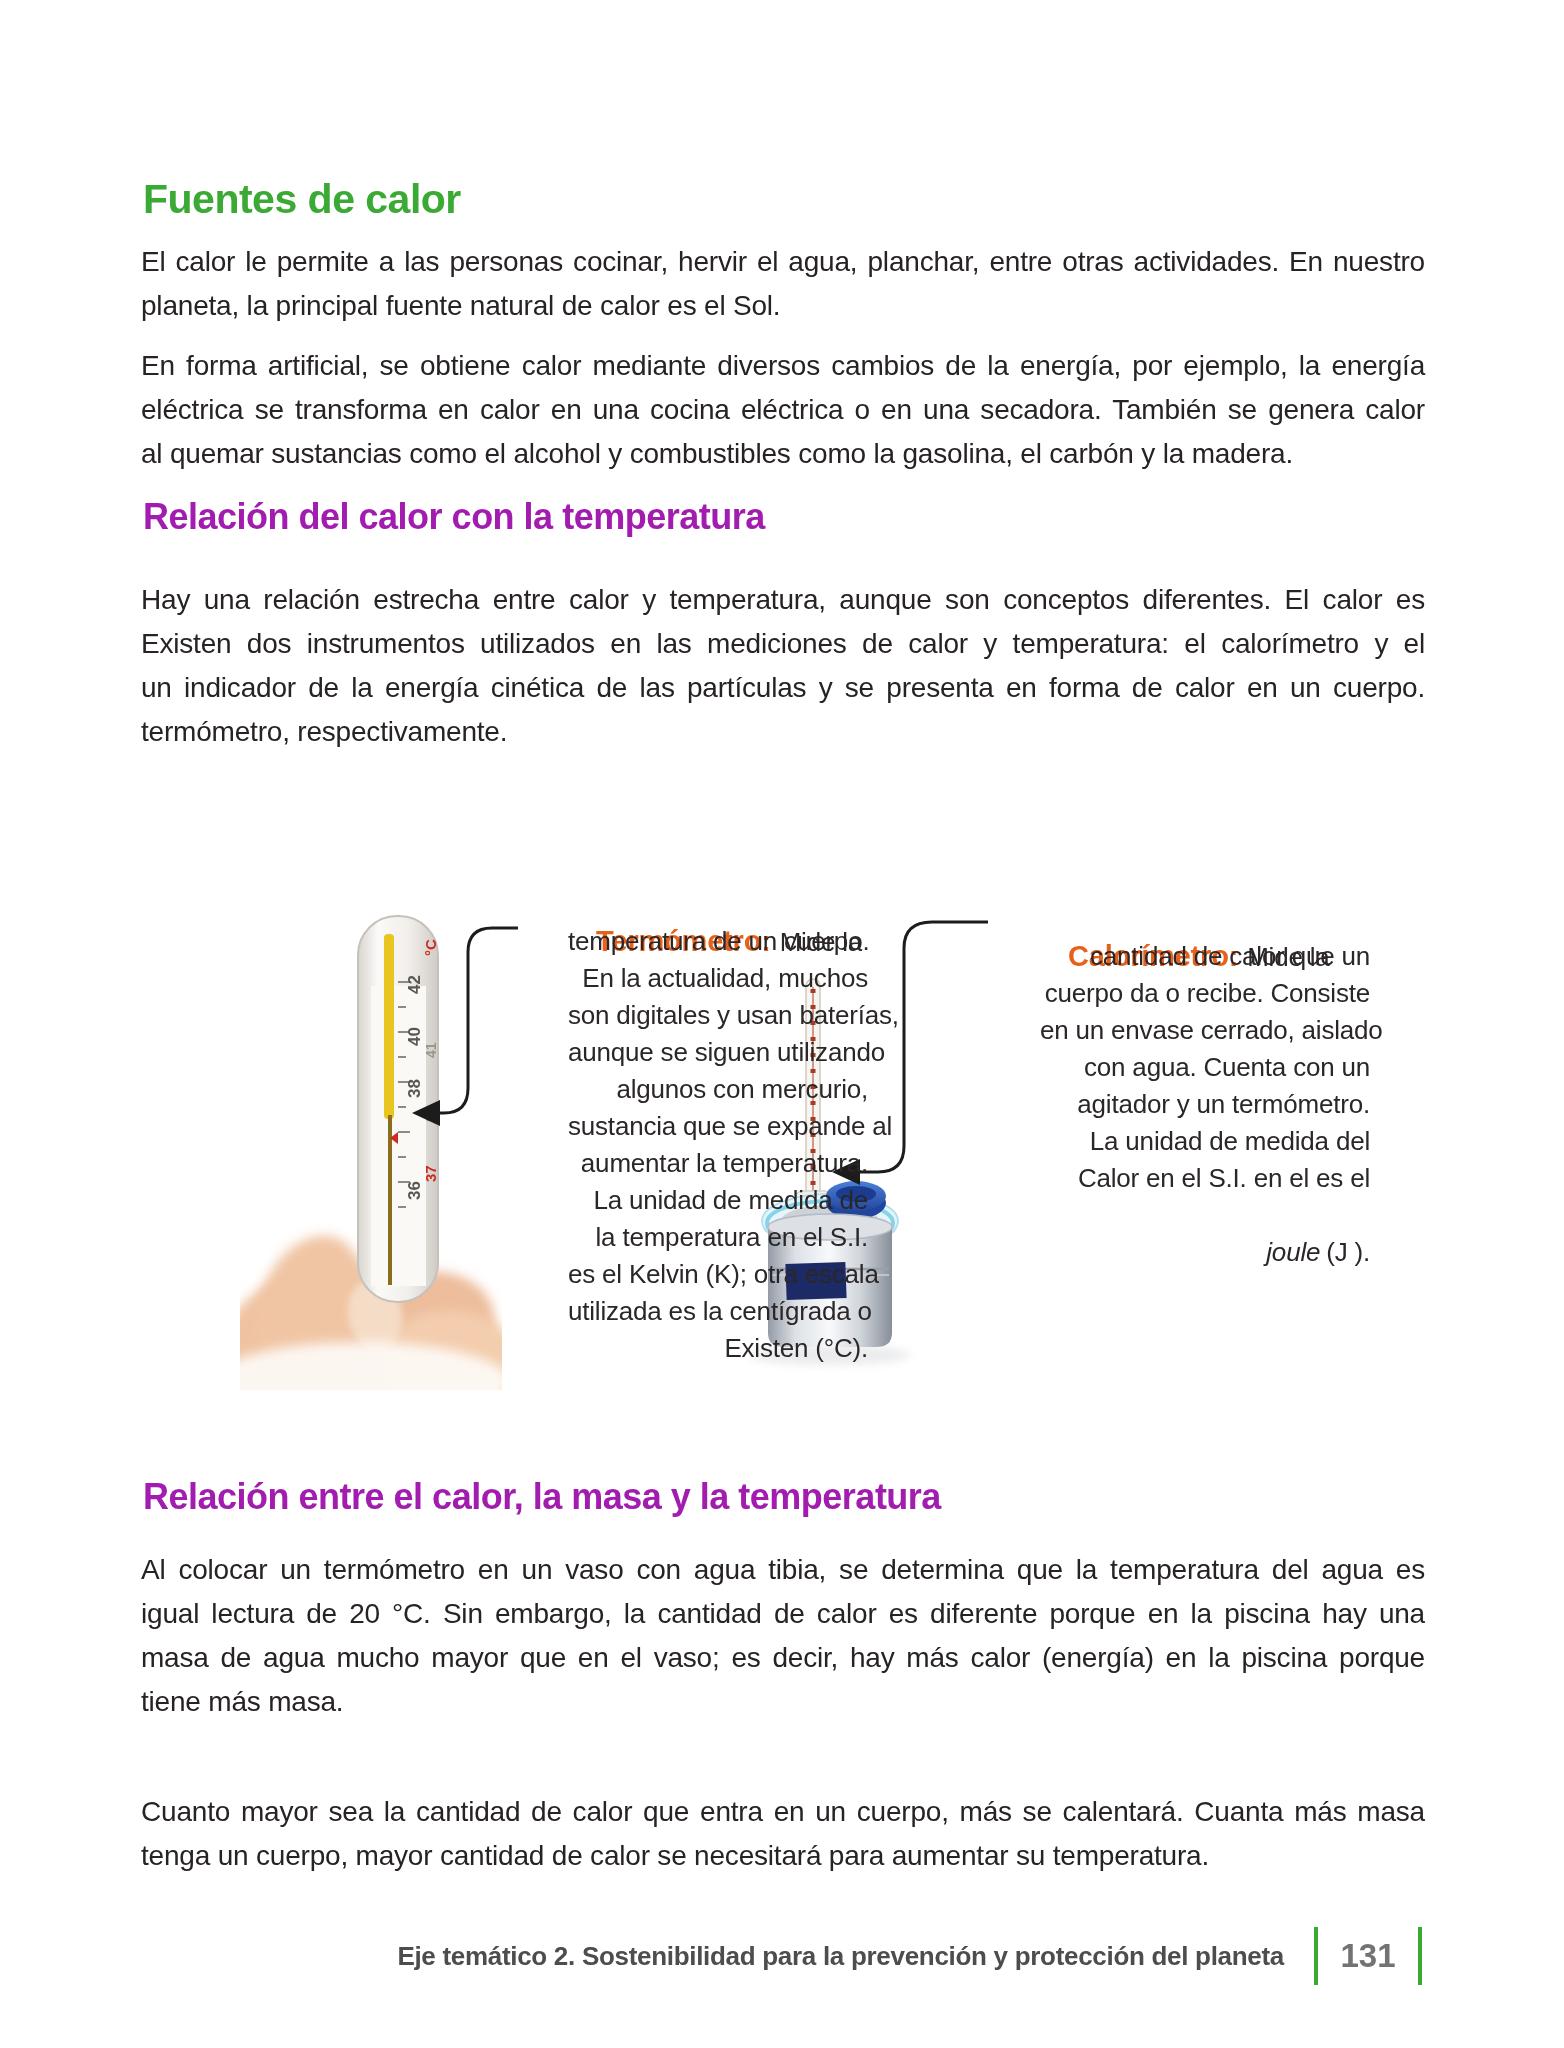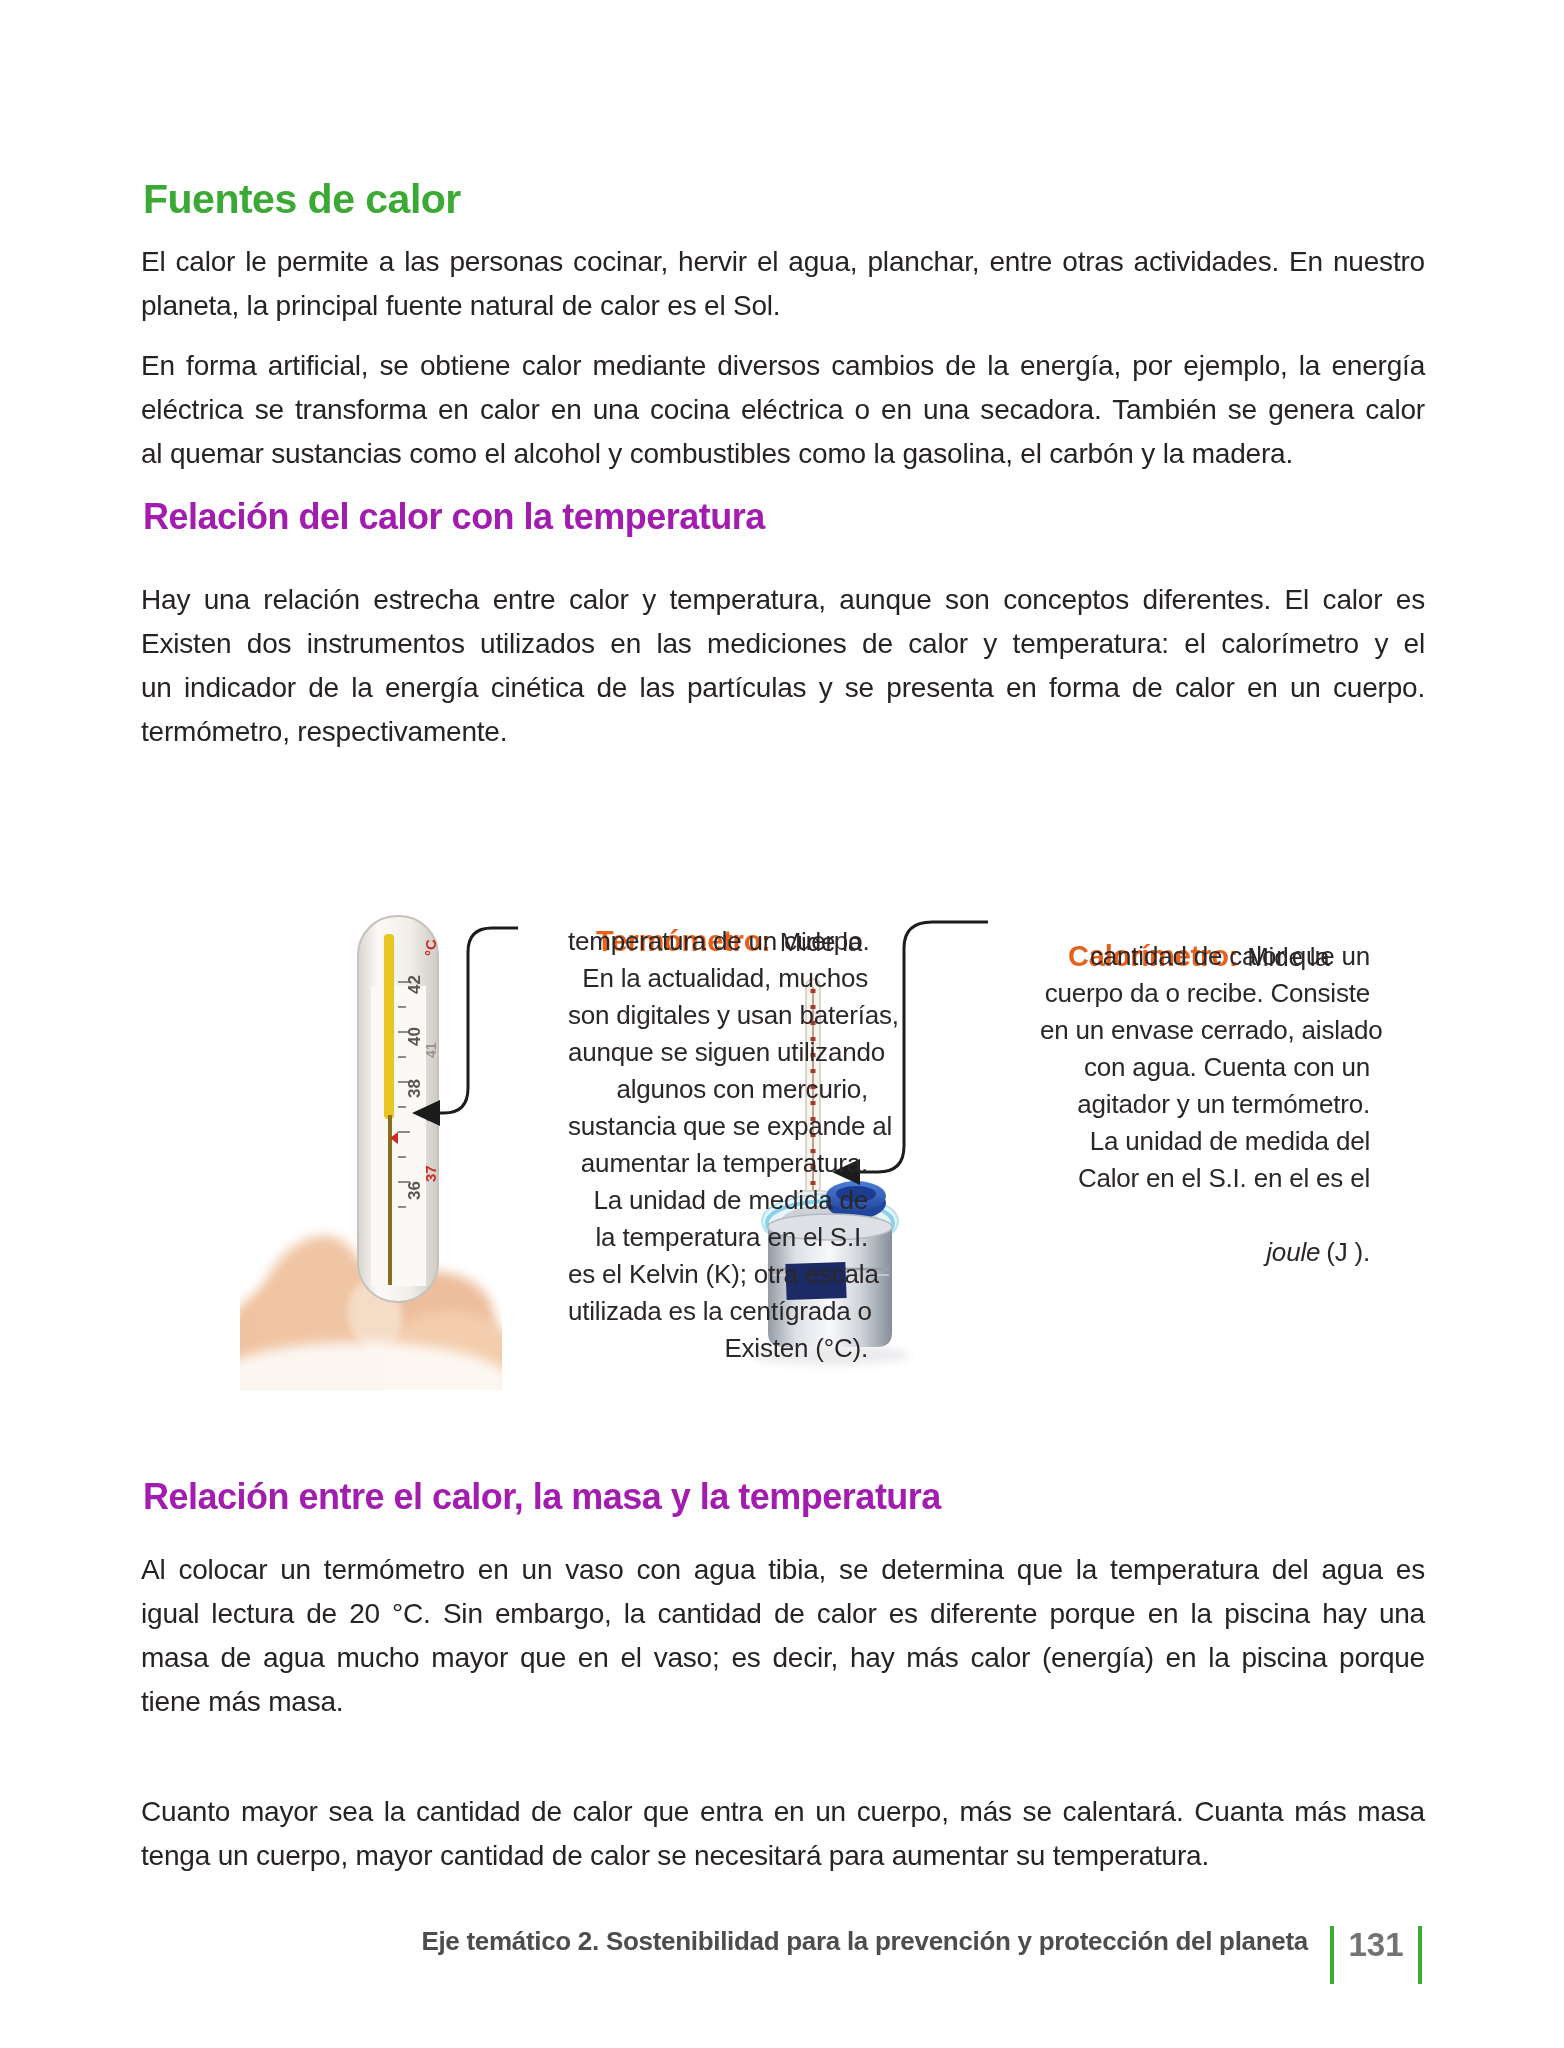--- a/index.html
+++ b/index.html
@@ -40,21 +40,21 @@
   .callout .ln { height:37px; line-height:37px; white-space:pre; text-align:right; }
   .callout .firstline { height:37px; line-height:37px; white-space:pre; }
   .callout .lbl { font-weight:bold; font-size:29px; color:#e8611a; margin-right:9px; }
   .termo { left:525px; top:886px; width:300px; }
   .calo  { left:997px; top:901px; width:330px; }
   .calo .it { font-style:italic; margin-right:6px; }
 
   
   .footer {
     left:0; top:1926px; width:1422px; height:60px;
-    display:flex; justify-content:flex-end; align-items:flex-start;
+    display:flex; justify-content:flex-end; align-items:center;gap:8px;
   }
   .footer-text {
     font-size:26px; font-weight:bold; color:#4d4d4f; letter-spacing:-0.3px;
     margin-right:22px;
   }
   .pagebar { width:4px; height:58px; background:#3aaa35; }
   .pagenum {
     width:84px; text-align:center; font-size:33px; font-weight:bold; color:#737373;
   }
 

